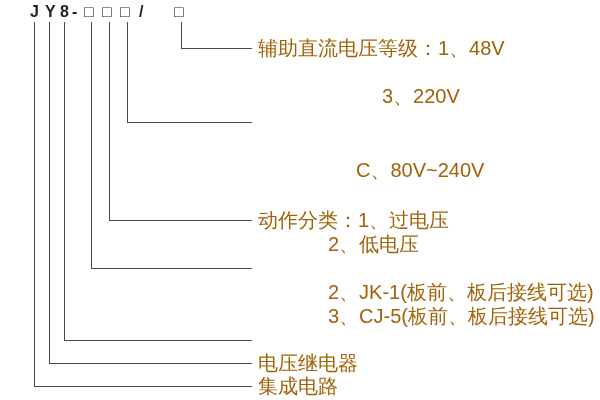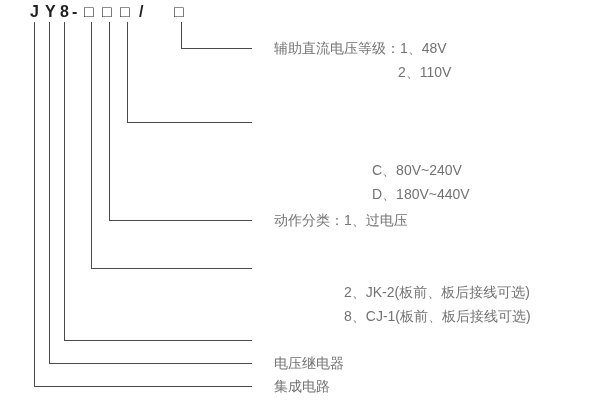--- a/index.html
+++ b/index.html
@@ -26,26 +26,25 @@
     width: 1px;
     background: #4a4a4a;
   }
   .hline {
     position: absolute;
     height: 1px;
     background: #4a4a4a;
   }
   .lbl {
     position: absolute;
-    font-size: 14px;
+    font-size: 20px;
     height: 20px;
     line-height: 20px;
     white-space: nowrap;
-    color: #737373;
-    margin-left: 16px;
+    color: #a16207;
   }
 </style>
 </head>
 <body>
 
 <div class="diagram">
 
   <span class="mc" style="left:30px">J</span>
   <span class="mc" style="left:45px">Y</span>
   <span class="mc" style="left:60px">8</span>
@@ -66,26 +65,26 @@
 
   <div class="hline" style="top:48px;  left:181px; width:71px"></div>
   <div class="hline" style="top:122px; left:127px; width:125px"></div>
   <div class="hline" style="top:220px; left:109px; width:143px"></div>
   <div class="hline" style="top:268px; left:91px;  width:161px"></div>
   <div class="hline" style="top:340px; left:64px;  width:188px"></div>
   <div class="hline" style="top:363px; left:49px;  width:203px"></div>
   <div class="hline" style="top:386px; left:34px;  width:218px"></div>
 
   <div class="lbl" style="top:38px;  left:258px">辅助直流电压等级：1、48V</div>
-  <div class="lbl" style="top:62px;  left:382px">2、110V</div>
+  <div class="lbl" style="top:86px;  left:382px">3、220V</div>
 
   <div class="lbl" style="top:160px; left:356px">C、80V~240V</div>
-  <div class="lbl" style="top:184px; left:356px">D、180V~440V</div>
 
   <div class="lbl" style="top:210px; left:258px">动作分类：1、过电压</div>
+  <div class="lbl" style="top:234px; left:328px">2、低电压</div>
 
-  <div class="lbl" style="top:282px; left:328px">2、JK-2(板前、板后接线可选)</div>
-  <div class="lbl" style="top:306px; left:328px">8、CJ-1(板前、板后接线可选)</div>
+  <div class="lbl" style="top:282px; left:328px">2、JK-1(板前、板后接线可选)</div>
+  <div class="lbl" style="top:306px; left:328px">3、CJ-5(板前、板后接线可选)</div>
 
   <div class="lbl" style="top:376px; left:258px">集成电路</div>
   <div class="lbl" style="top:353px; left:258px">电压继电器</div>
 
 </div>
 
 </body></html>

